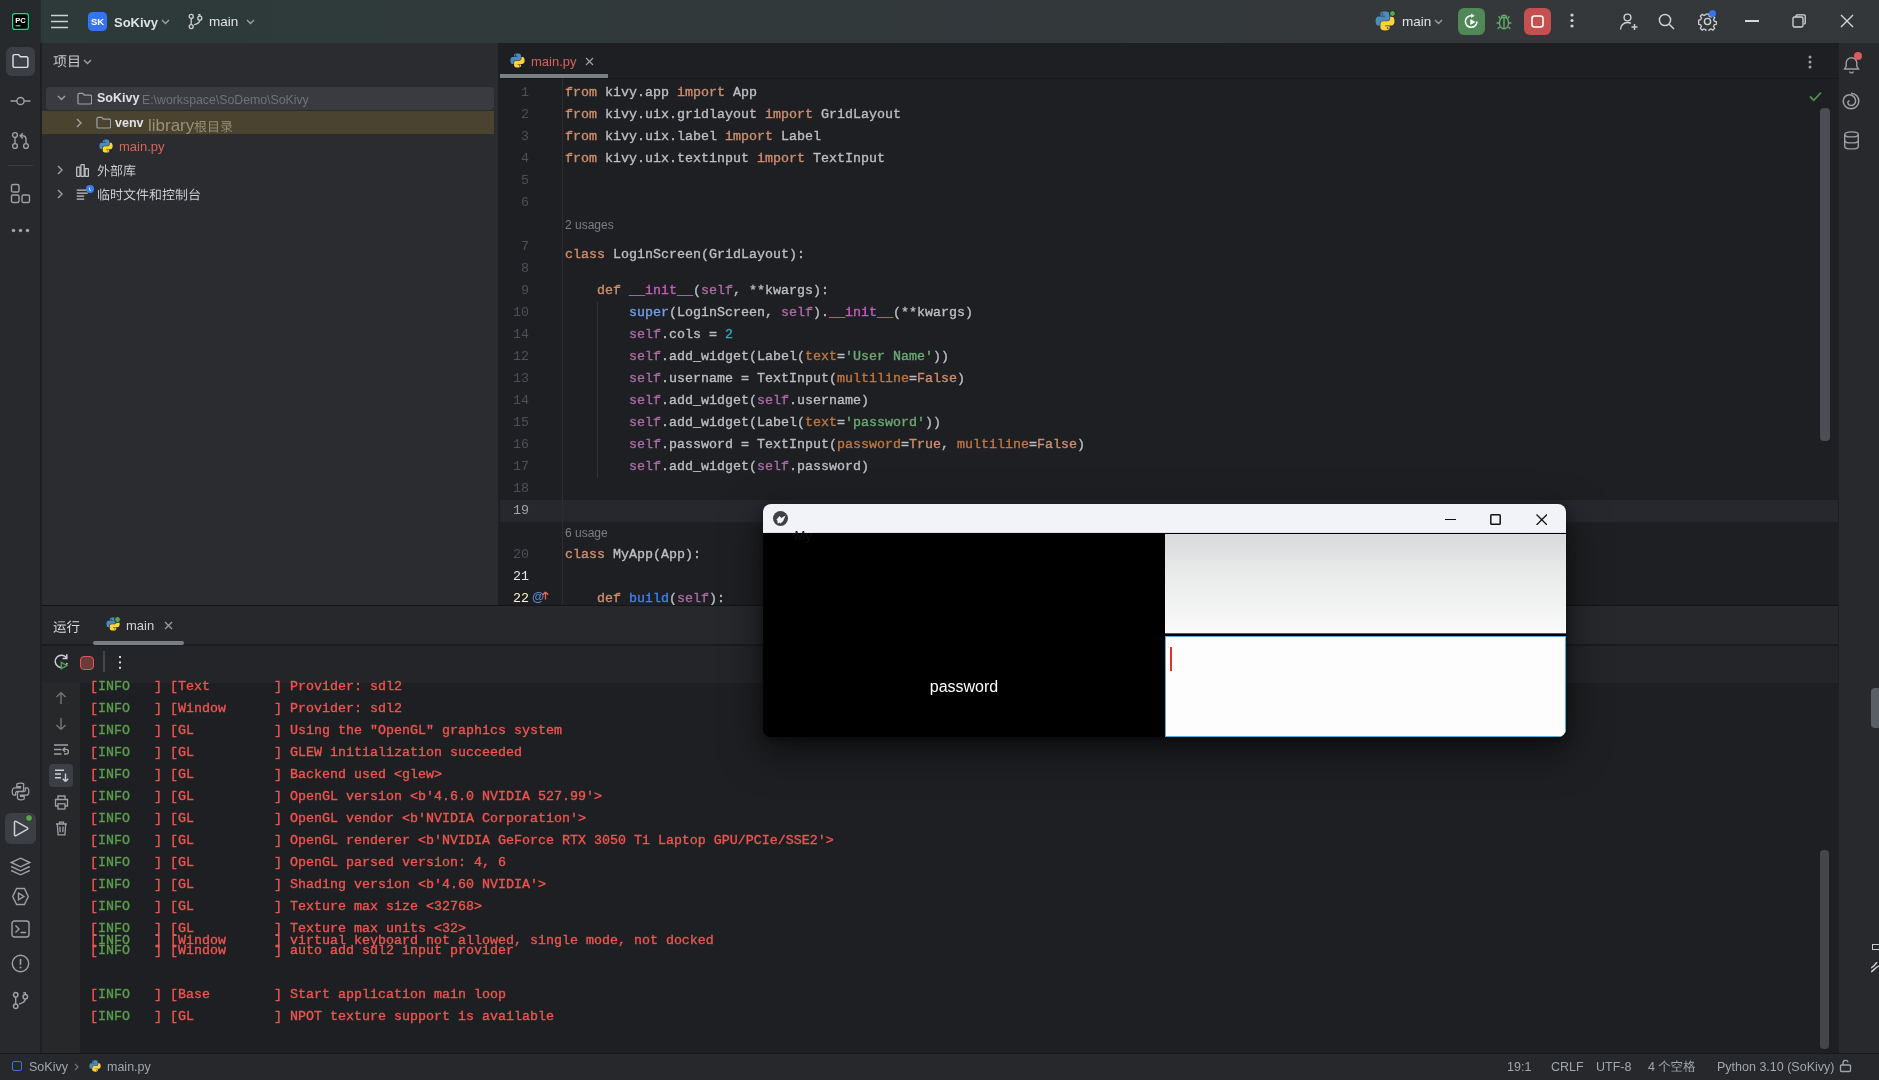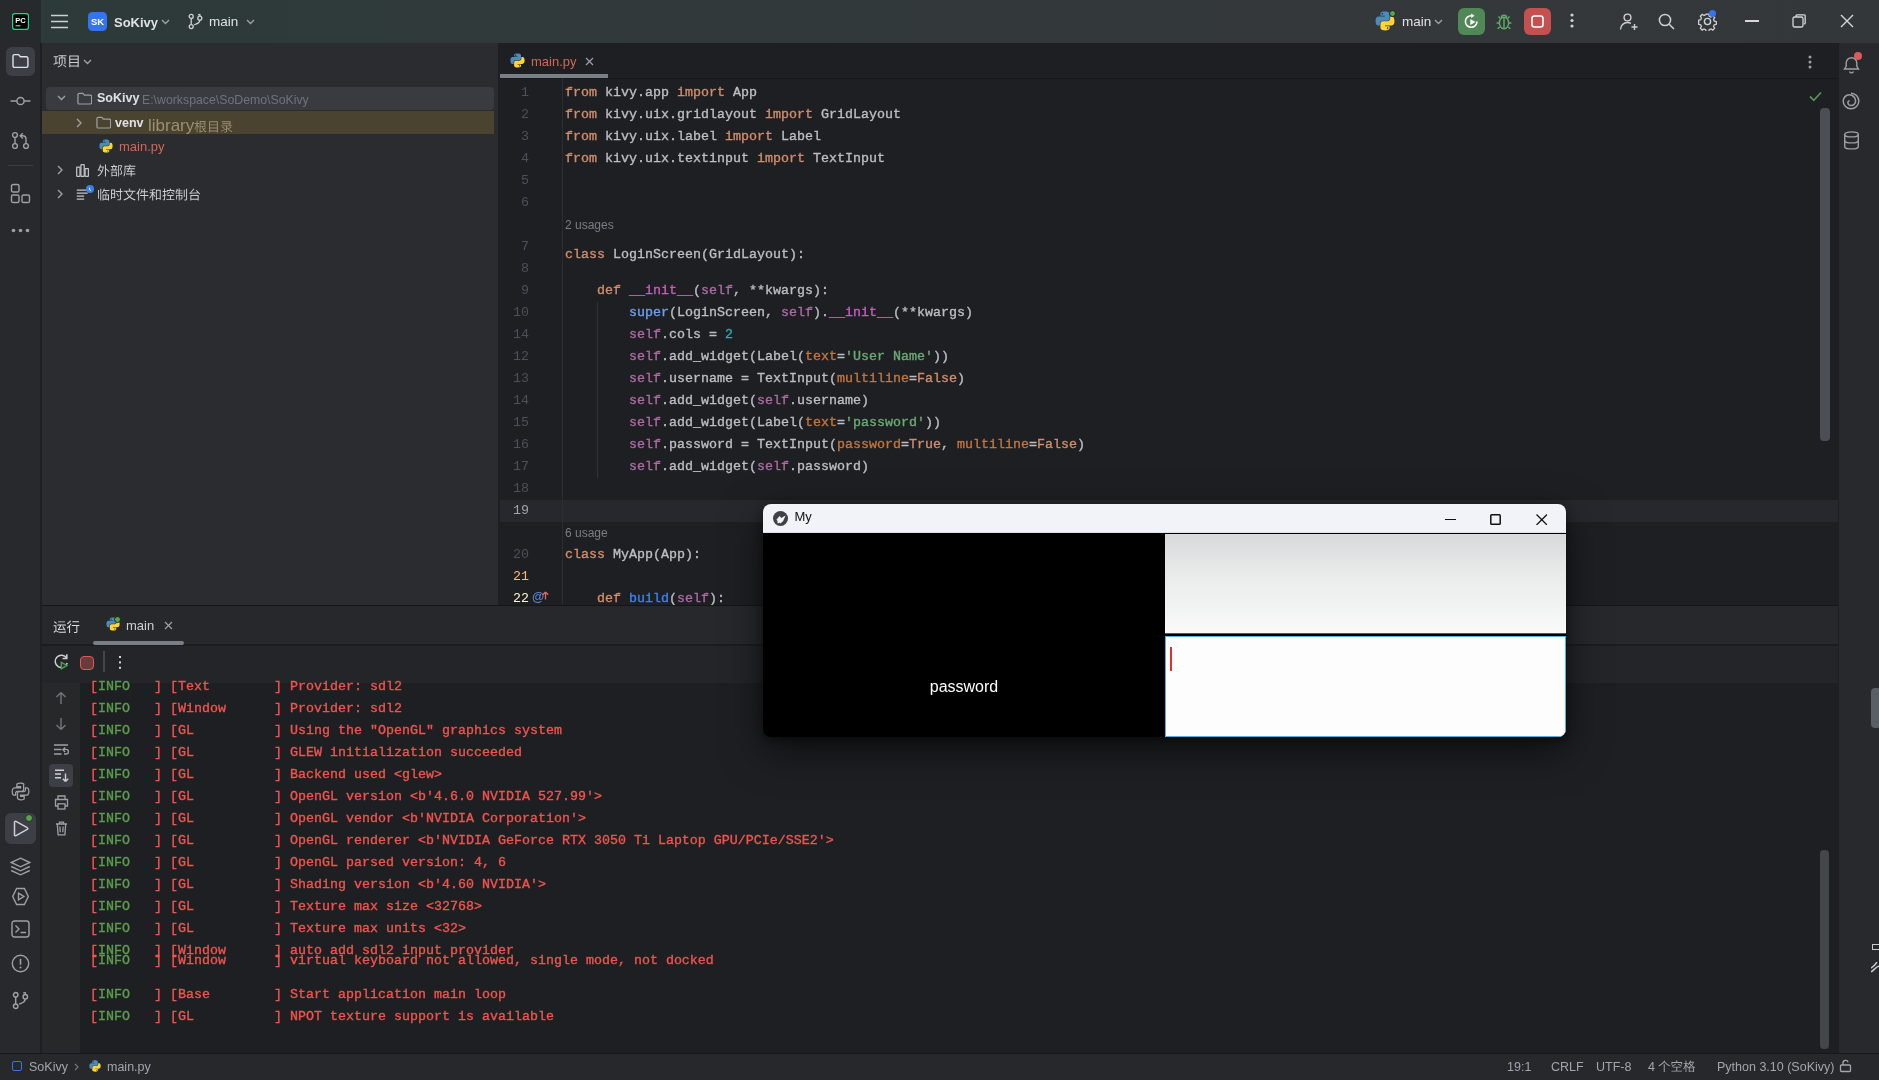--- a/index.html
+++ b/index.html
@@ -291,21 +291,21 @@
 <div class="ln mono" style="top:412px;color:#4B5059">15</div>
 <div class="cl mono" style="top:412px">        <span style="color:#AA6BA4">self</span>.add_widget(Label(<span style="color:#C1763F">text</span>=<span style="color:#6AAB73">'password'</span>))</div>
 <div class="ln mono" style="top:434px;color:#4B5059">16</div>
 <div class="cl mono" style="top:434px">        <span style="color:#AA6BA4">self</span>.password = TextInput(<span style="color:#C1763F">password</span>=<span style="color:#CF8E6D">True</span>, <span style="color:#C1763F">multiline</span>=<span style="color:#CF8E6D">False</span>)</div>
 <div class="ln mono" style="top:456px;color:#4B5059">17</div>
 <div class="cl mono" style="top:456px">        <span style="color:#AA6BA4">self</span>.add_widget(<span style="color:#AA6BA4">self</span>.password)</div>
 <div class="ln mono" style="top:478px;color:#4B5059">18</div>
 <div class="ln mono" style="top:500px;color:#A1A3AB">19</div>
 <div class="ln mono" style="top:544px;color:#4B5059">20</div>
 <div class="cl mono" style="top:544px"><span style="color:#CF8E6D">class</span> MyApp(App):</div>
-<div class="ln mono" style="top:566px;color:#fdba74">21</div>
+<div class="ln mono" style="top:566px;color:#e5e5e5">21</div>
 <div class="ln mono" style="top:588px;color:#fef9c3">22</div>
 <div class="cl mono" style="top:588px">    <span style="color:#CF8E6D">def</span> <span style="color:#3b82f6">build</span>(<span style="color:#AA6BA4">self</span>):</div>
 <div class="a" style="left:565px;top:214px;font-size:12px;color:#7A7E85;line-height:22px">2 usages</div>
 <div class="a" style="left:565px;top:522px;font-size:12px;color:#7A7E85;line-height:22px">6 usage</div>
 <div class="a" style="left:532px;top:590px;font-size:12.5px;font-weight:bold;color:#5E84D4;font-family:'Liberation Sans'">@</div>
 <svg class="a" style="left:542px;top:591px" width="7" height="9" viewBox="0 0 7 9" fill="none" stroke="#E06A5F" stroke-width="1.3">
     <path d="M3.5 8.5V1M3.5 1L0.8 3.7M3.5 1l2.7 2.7"></path>
   </svg>
 <div class="a" style="left:42px;top:606px;width:1796px;height:447px;background:#1E1F22"></div>
 <div class="a" style="left:42px;top:606px;width:1796px;height:38px;background:#26282B"></div>
@@ -362,21 +362,21 @@
 <div class="con mono" style="top:742px">[<span style="color:#5C9E4F">INFO</span>   ] [GL          ] GLEW initialization succeeded</div>
 <div class="con mono" style="top:764px">[<span style="color:#5C9E4F">INFO</span>   ] [GL          ] Backend used &lt;glew&gt;</div>
 <div class="con mono" style="top:786px">[<span style="color:#5C9E4F">INFO</span>   ] [GL          ] OpenGL version &lt;b'4.6.0 NVIDIA 527.99'&gt;</div>
 <div class="con mono" style="top:808px">[<span style="color:#5C9E4F">INFO</span>   ] [GL          ] OpenGL vendor &lt;b'NVIDIA Corporation'&gt;</div>
 <div class="con mono" style="top:830px">[<span style="color:#5C9E4F">INFO</span>   ] [GL          ] OpenGL renderer &lt;b'NVIDIA GeForce RTX 3050 Ti Laptop GPU/PCIe/SSE2'&gt;</div>
 <div class="con mono" style="top:852px">[<span style="color:#5C9E4F">INFO</span>   ] [GL          ] OpenGL parsed version: 4, 6</div>
 <div class="con mono" style="top:874px">[<span style="color:#5C9E4F">INFO</span>   ] [GL          ] Shading version &lt;b'4.60 NVIDIA'&gt;</div>
 <div class="con mono" style="top:896px">[<span style="color:#5C9E4F">INFO</span>   ] [GL          ] Texture max size &lt;32768&gt;</div>
 <div class="con mono" style="top:918px">[<span style="color:#5C9E4F">INFO</span>   ] [GL          ] Texture max units &lt;32&gt;</div>
 <div class="con mono" style="top:940px">[<span style="color:#5C9E4F">INFO</span>   ] [Window      ] auto add sdl2 input provider</div>
-<div class="con mono" style="top:950px">[<span style="color:#5C9E4F">INFO</span>   ] [Window      ] virtual keyboard not allowed, single mode, not docked</div>
+<div class="con mono" style="top:930px">[<span style="color:#5C9E4F">INFO</span>   ] [Window      ] virtual keyboard not allowed, single mode, not docked</div>
 <div class="con mono" style="top:984px">[<span style="color:#5C9E4F">INFO</span>   ] [Base        ] Start application main loop</div>
 <div class="con mono" style="top:1006px">[<span style="color:#5C9E4F">INFO</span>   ] [GL          ] NPOT texture support is available</div>
 <div class="a" style="left:1820px;top:850px;width:9px;height:199px;background:#43464B;border-radius:4px"></div>
 <div class="a" style="left:0;top:1053px;width:1879px;height:27px;background:#26282B;border-top:1px solid #17181A"></div>
 <div class="a" style="left:12px;top:1061px;width:10px;height:10px;border:1.5px solid #3574F0;border-radius:2px"></div>
 <div class="a" style="left:29px;top:1060px;font-size:12.5px;color:#A1A6AE">SoKivy</div>
 <svg class="a" style="left:74px;top:1063px" width="5" height="8" viewBox="0 0 5 8" fill="none" stroke="#6F737A" stroke-width="1.2">
     <path d="M1 1l3 3-3 3"></path>
   </svg>
 <svg class="a" style="left:89px;top:1060px" width="12" height="12" viewBox="-4 -4 134 134">
@@ -397,21 +397,21 @@
     <path d="M4 6V4a2.6 2.6 0 0 1 5.1-.8"></path>
   </svg>
 <div class="a" style="left:763px;top:504px;width:803px;height:233px;border-radius:8px;
 box-shadow:0 14px 40px rgba(0,0,0,.55),0 3px 10px rgba(0,0,0,.42);background:#000;overflow:hidden">
   <div style="position:absolute;left:0;top:0;width:803px;height:29px;background:#F1F3F8;border-bottom:1px solid #DFE1E6"></div>
   <div style="position:absolute;left:10px;top:7px;width:15px;height:15px;border-radius:50%;background:#3E4146"></div>
   <svg style="position:absolute;left:12.5px;top:10.5px" width="10" height="9" viewBox="0 0 10 9">
       <path d="M0.4 4.8L3.6 1.0 5.2 3.0 9.6 0.6 7.2 6.0 4.4 8.4z" fill="#F4F5F7"></path>
       <path d="M1.2 6.8l1.4-1.2 0.9 1.8-1.6 1z" fill="#F4F5F7"></path>
     </svg>
-  <div style="position:absolute;left:31.5px;top:5px;font-size:13px;color:#111">My</div>
+  <div style="position:absolute;left:31.5px;top:24px;font-size:13px;color:#111">My</div>
   <div style="position:absolute;left:1444px;top:518px"></div>
   <div style="position:absolute;left:682px;top:14.8px;width:10.5px;height:1.7px;background:#111"></div>
   <svg style="position:absolute;left:727px;top:10px" width="11" height="11" viewBox="0 0 11 11" fill="none" stroke="#111" stroke-width="1.5">
       <rect x="0.8" y="0.8" width="9.4" height="9.4" rx="0.8"></rect>
     </svg>
   <svg style="position:absolute;left:772.5px;top:9.5px" width="11.5" height="11.5" viewBox="0 0 11 11" stroke="#111" stroke-width="1.2">
       <path d="M0.5 0.5l10 10M10.5 0.5l-10 10"></path>
     </svg>
   <div style="position:absolute;left:402px;top:30px;width:401px;height:100px;background:linear-gradient(180deg,#D8D9DA 0%,#E9EAEA 40%,#FAFAFA 100%);border-bottom:1.6px solid #5A5A5A"></div>
   <div style="position:absolute;left:402px;top:132px;width:401px;height:101px;background:#FDFDFD;border:1.6px solid #58AEDF"></div>

